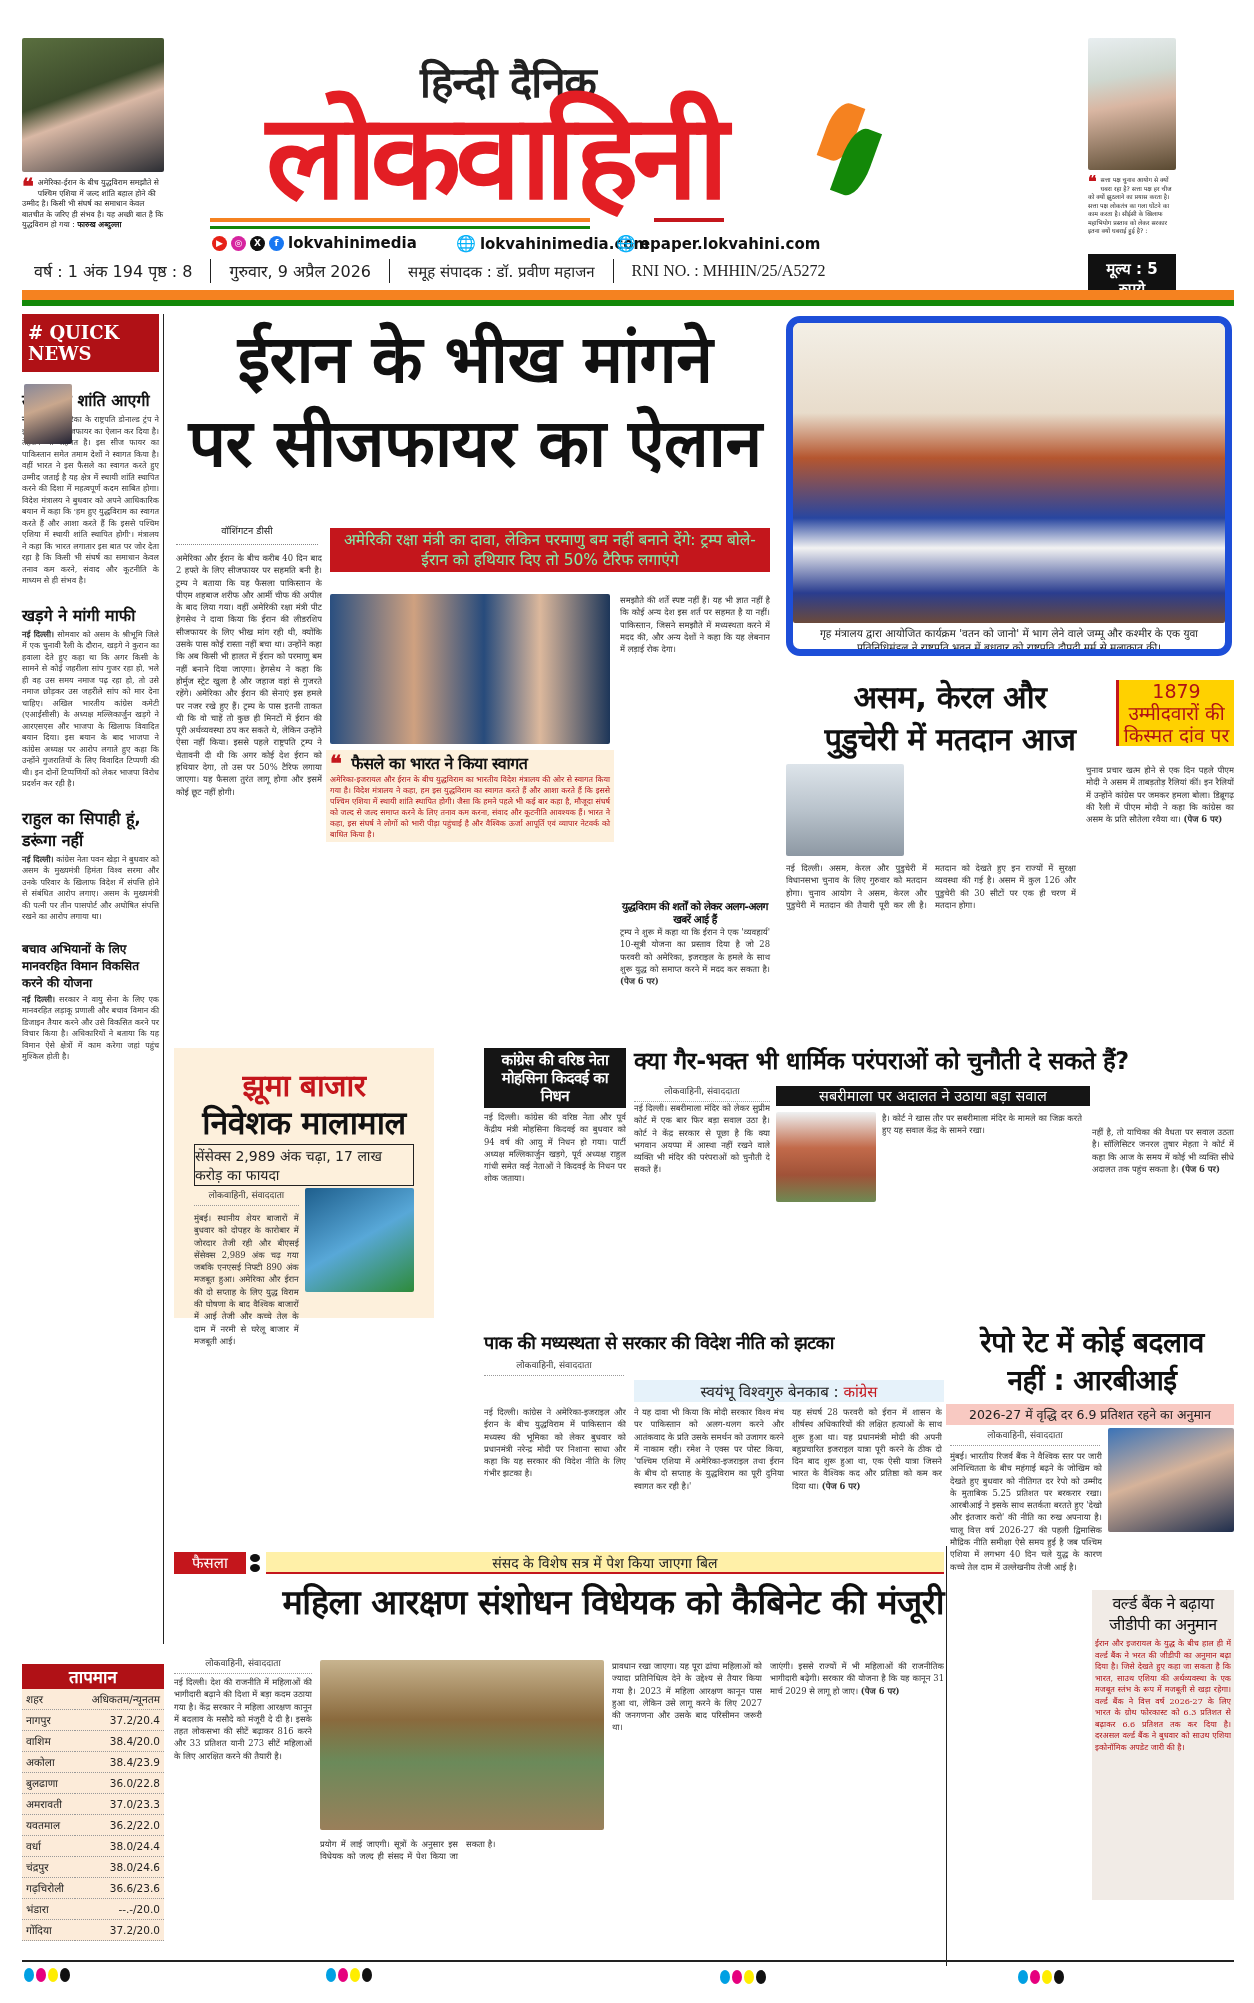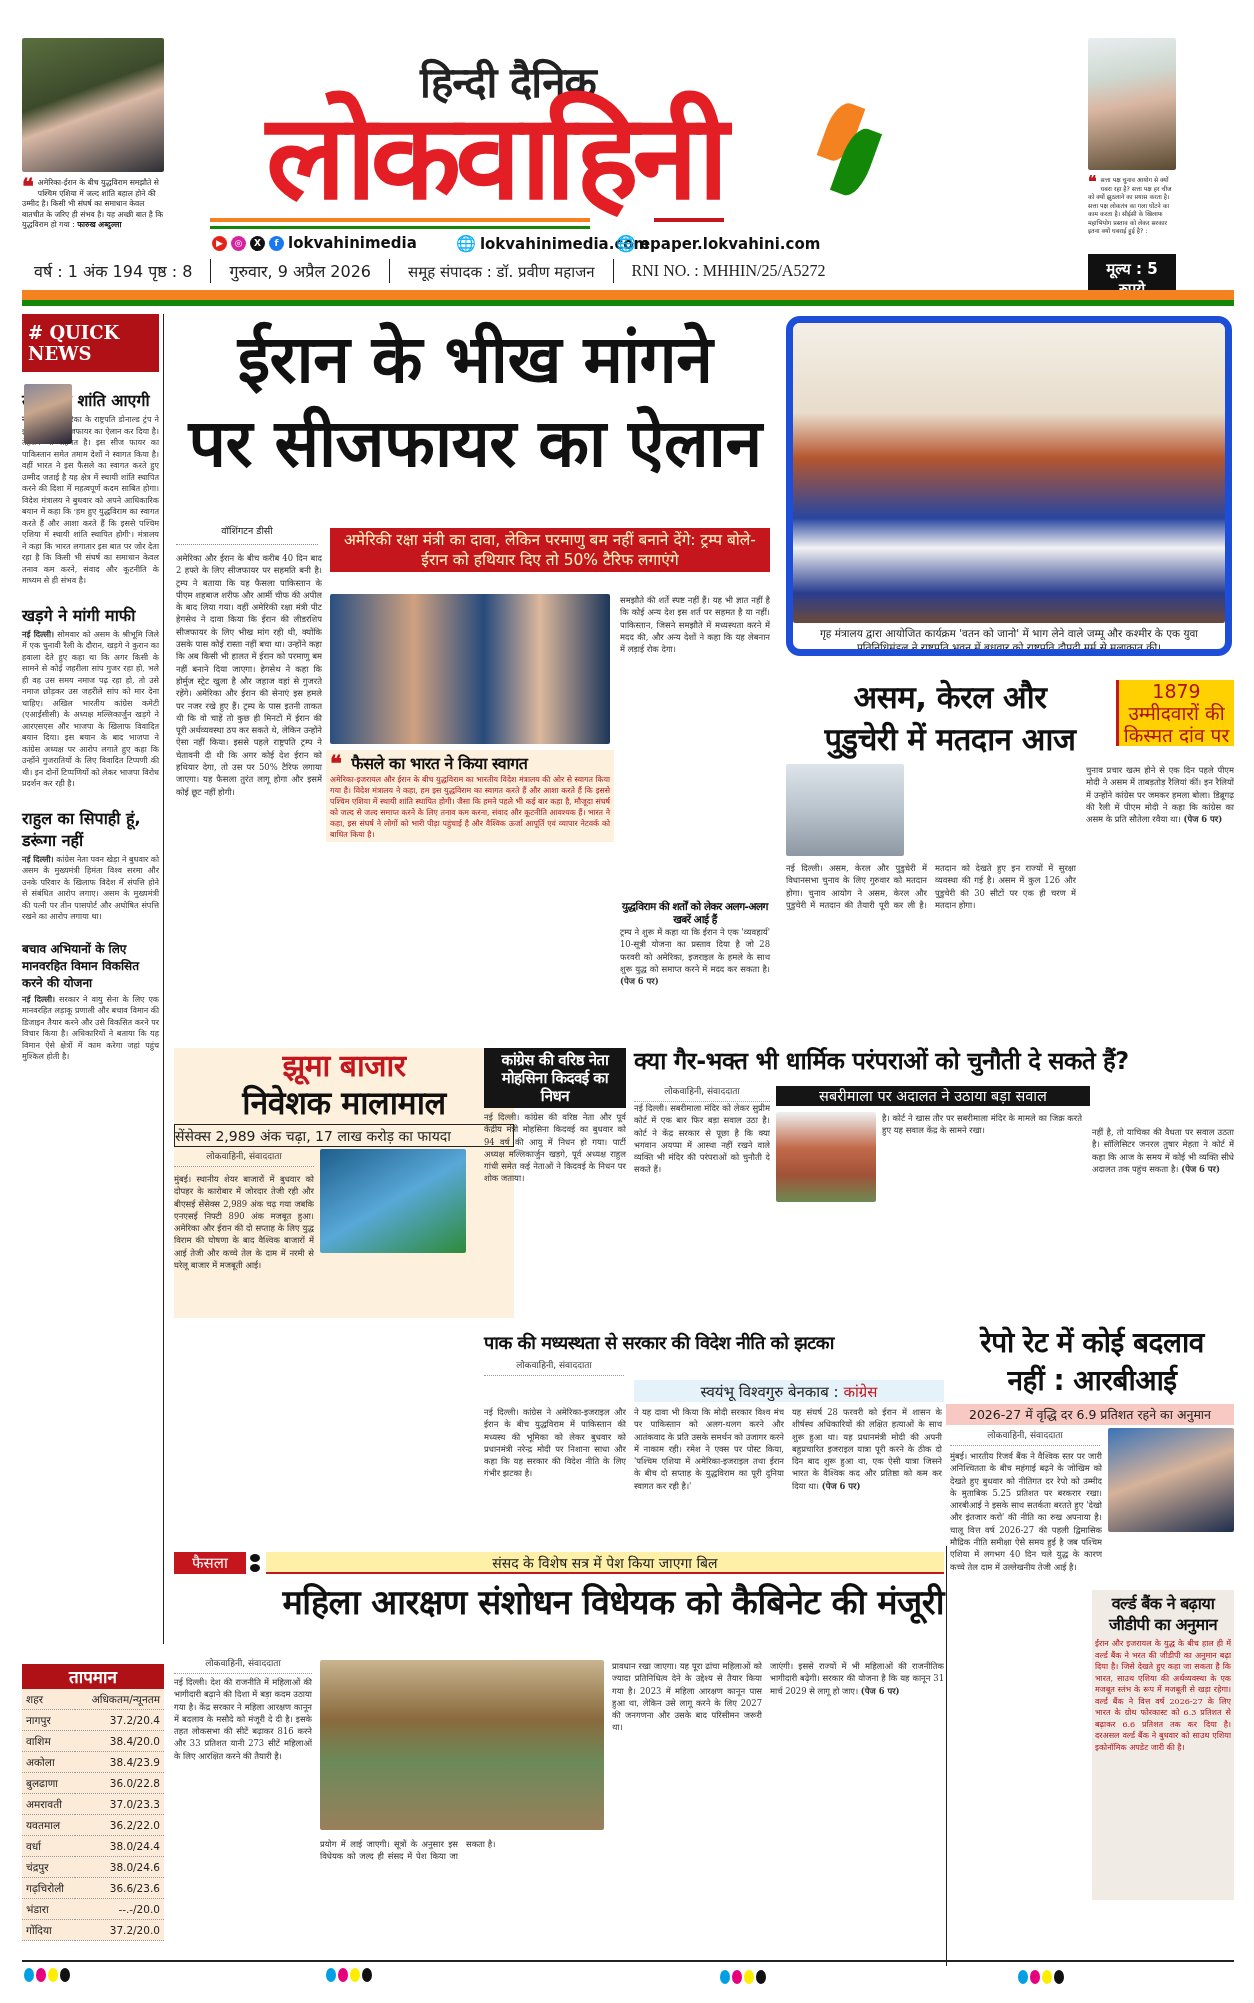--- a/index.html
+++ b/index.html
@@ -21,21 +21,21 @@
 #logo .flag2{position:absolute;left:575px;top:85px;width:30px;height:70px;border-radius:50% 0;background:#138808;transform:rotate(20deg)}
 .ln-o{height:4px;background:#f58220}
 .ln-g{height:3px;background:#138808}
 .social{font-size:15px;font-weight:bold;color:#111;display:flex;align-items:center;gap:4px}
 .sico{display:inline-block;width:15px;height:15px;border-radius:50%;color:#fff;font-size:9px;text-align:center;line-height:15px}
 .infobar{font-size:16px;color:#222;display:flex;align-items:center}
 .sep{width:1px;height:24px;background:#222;margin:0 18px}
 .price{background:#111;color:#fff;font-weight:bold;font-size:17px;padding:4px 10px}
 .qn-title{background:#b01116;color:#fff;font-weight:bold;font-size:18px;padding:8px 6px;font-family:"DejaVu Serif",serif}
 .side-h{font-size:16px;font-weight:bold;color:#111;margin:17px 0 3px}
-.redbar{background:#c4161c;color:#fef9c3;font-size:15.5px;text-align:center;line-height:20px;padding:2px 4px}
+.redbar{background:#c4161c;color:#86efac;font-size:15.5px;text-align:center;line-height:20px;padding:2px 4px}
 .blackbar{background:#151515;color:#fff;font-size:17px;text-align:center}
 .temp-table{width:100%;border-collapse:collapse;background:#fcebd9;font-size:10.5px}
 .temp-table td{padding:3px 4px;border-bottom:1px dotted #999}
 .temp-table td:last-child{text-align:right}
 .cmyk{display:flex;gap:2px}
 .cmyk span{width:10px;height:14px;border-radius:50%}
 .yellowbox{background:#ffd100;color:#b01116;text-align:center;font-size:19px;line-height:22px}
 </style>
 </head>
 <body>
@@ -234,21 +234,21 @@
 </div>
 <div class="abs photo" style="left:786px;top:764px;width:118px;height:92px;background:linear-gradient(180deg,#dde4ea,#b9c3cc,#8d98a3)"></div>
 <div class="abs body-text" style="left:786px;top:862px;width:290px;height:158px;overflow:hidden;column-count:2;column-gap:8px">
   <span>नई दिल्ली। असम, केरल और पुडुचेरी में विधानसभा चुनाव के लिए गुरुवार को मतदान होगा। चुनाव आयोग ने असम, केरल और पुडुचेरी में मतदान की तैयारी पूरी कर ली है। मतदान को देखते हुए इन राज्यों में सुरक्षा व्यवस्था की गई है। असम में कुल 126 और पुडुचेरी की 30 सीटों पर एक ही चरण में मतदान होगा।</span>
 </div>
 <div class="abs body-text" style="left:1086px;top:764px;width:148px;height:256px;overflow:hidden">
   <span>चुनाव प्रचार खत्म होने से एक दिन पहले पीएम मोदी ने असम में ताबड़तोड़ रैलियां कीं। इन रैलियों में उन्होंने कांग्रेस पर जमकर हमला बोला। डिब्रूगढ़ की रैली में पीएम मोदी ने कहा कि कांग्रेस का असम के प्रति सौतेला रवैया था।</span>
   <b>(पेज 6 पर)</b>
 </div>
 
-<div class="abs" style="left:174px;top:1048px;width:340px;height:270px;background:#fdf0dc;padding:0">
+<div class="abs" style="left:174px;top:1048px;width:260px;height:270px;background:#fdf0dc;padding:20px">
   <div class="hd" style="font-size:30px;color:#c4161c;text-align:center;line-height:36px">झूमा बाजार</div>
   <div class="hd" style="font-size:32px;text-align:center;line-height:38px">निवेशक मालामाल</div>
   <div style="border:1px solid #222;font-size:14px;padding:1px 0;margin:2px 0">सेंसेक्स 2,989 अंक चढ़ा, 17 लाख करोड़ का फायदा</div>
   <div style="display:flex;gap:6px">
     <div style="width:140px">
       <div class="byline">लोकवाहिनी, संवाददाता</div>
       <div class="body-text" style="height:150px;overflow:hidden"><span>मुंबई। स्थानीय शेयर बाजारों में बुधवार को दोपहर के कारोबार में जोरदार तेजी रही और बीएसई सेंसेक्स 2,989 अंक चढ़ गया जबकि एनएसई निफ्टी 890 अंक मजबूत हुआ। अमेरिका और ईरान की दो सप्ताह के लिए युद्ध विराम की घोषणा के बाद वैश्विक बाजारों में आई तेजी और कच्चे तेल के दाम में नरमी से घरेलू बाजार में मजबूती आई।</span></div>
     </div>
     <div class="photo" style="width:146px;height:104px;background:linear-gradient(150deg,#1e5e8c,#58a8d8 50%,#2e8b3a)"></div>
   </div>
@@ -280,21 +280,21 @@
 <div class="abs hd" style="left:950px;top:1324px;width:284px;font-size:28px;line-height:38px;text-align:center;font-weight:bold">
   <div>रेपो रेट में कोई बदलाव</div>
   <div>नहीं : आरबीआई</div>
 </div>
 <div class="abs" style="left:946px;top:1404px;width:288px;background:#f8c9c2;font-size:12.5px;text-align:center;padding:2px 0">2026-27 में वृद्धि दर 6.9 प्रतिशत रहने का अनुमान</div>
 <div class="abs byline" style="left:950px;top:1428px;width:150px">लोकवाहिनी, संवाददाता</div>
 <div class="abs photo" style="left:1108px;top:1428px;width:126px;height:104px;background:linear-gradient(160deg,#3a73b8,#d6b39a 45%,#1f2e4d)"></div>
 <div class="abs body-text" style="left:950px;top:1450px;width:152px;height:320px;overflow:hidden"><span>मुंबई। भारतीय रिजर्व बैंक ने वैश्विक स्तर पर जारी अनिश्चितता के बीच महंगाई बढ़ने के जोखिम को देखते हुए बुधवार को नीतिगत दर रेपो को उम्मीद के मुताबिक 5.25 प्रतिशत पर बरकरार रखा। आरबीआई ने इसके साथ सतर्कता बरतते हुए 'देखो और इंतजार करो' की नीति का रुख अपनाया है। चालू वित्त वर्ष 2026-27 की पहली द्विमासिक मौद्रिक नीति समीक्षा ऐसे समय हुई है जब पश्चिम एशिया में लगभग 40 दिन चले युद्ध के कारण कच्चे तेल दाम में उल्लेखनीय तेजी आई है।</span></div>
 
 <div class="abs" style="left:1092px;top:1590px;width:142px;height:310px;background:#f1ebe6;padding:3px">
-  <div class="hd" style="font-size:16px;line-height:21px;text-align:center;font-weight:bold">वर्ल्ड बैंक ने बढ़ाया जीडीपी का अनुमान</div>
+  <div class="hd" style="font-size:16px;line-height:21px;text-align:center;font-weight:normal">वर्ल्ड बैंक ने बढ़ाया जीडीपी का अनुमान</div>
   <div class="body-text" style="color:#b01116;font-size:8px;line-height:11.5px;margin-top:3px;height:250px;overflow:hidden"><span>ईरान और इजरायल के युद्ध के बीच हाल ही में वर्ल्ड बैंक ने भरत की जीडीपी का अनुमान बढ़ा दिया है। जिसे देखते हुए कहा जा सकता है कि भारत, साउथ एशिया की अर्थव्यवस्था के एक मजबूत स्तंभ के रूप में मजबूती से खड़ा रहेगा। वर्ल्ड बैंक ने वित्त वर्ष 2026-27 के लिए भारत के ग्रोथ फोरकास्ट को 6.3 प्रतिशत से बढ़ाकर 6.6 प्रतिशत तक कर दिया है। दरअसल वर्ल्ड बैंक ने बुधवार को साउथ एशिया इकोनॉमिक अपडेट जारी की है।</span></div>
 </div>
 
 <div class="abs" style="left:174px;top:1552px;width:770px;height:22px;display:flex;align-items:center">
   <div style="background:#c4161c;color:#fff;font-size:15px;padding:0 18px;height:22px;line-height:22px">फैसला</div>
   <div style="width:12px;height:18px;margin:0 4px;display:flex;flex-direction:column;justify-content:space-between">
       <span style="width:10px;height:8px;background:#111;border-radius:50%"></span>
       <span style="width:10px;height:8px;background:#111;border-radius:50%"></span>
     </div>
   <div style="flex:1;background:#fff0a8;font-size:14px;text-align:center;height:22px;line-height:22px;border-bottom:2px solid #c4161c">संसद के विशेष सत्र में पेश किया जाएगा बिल</div>

